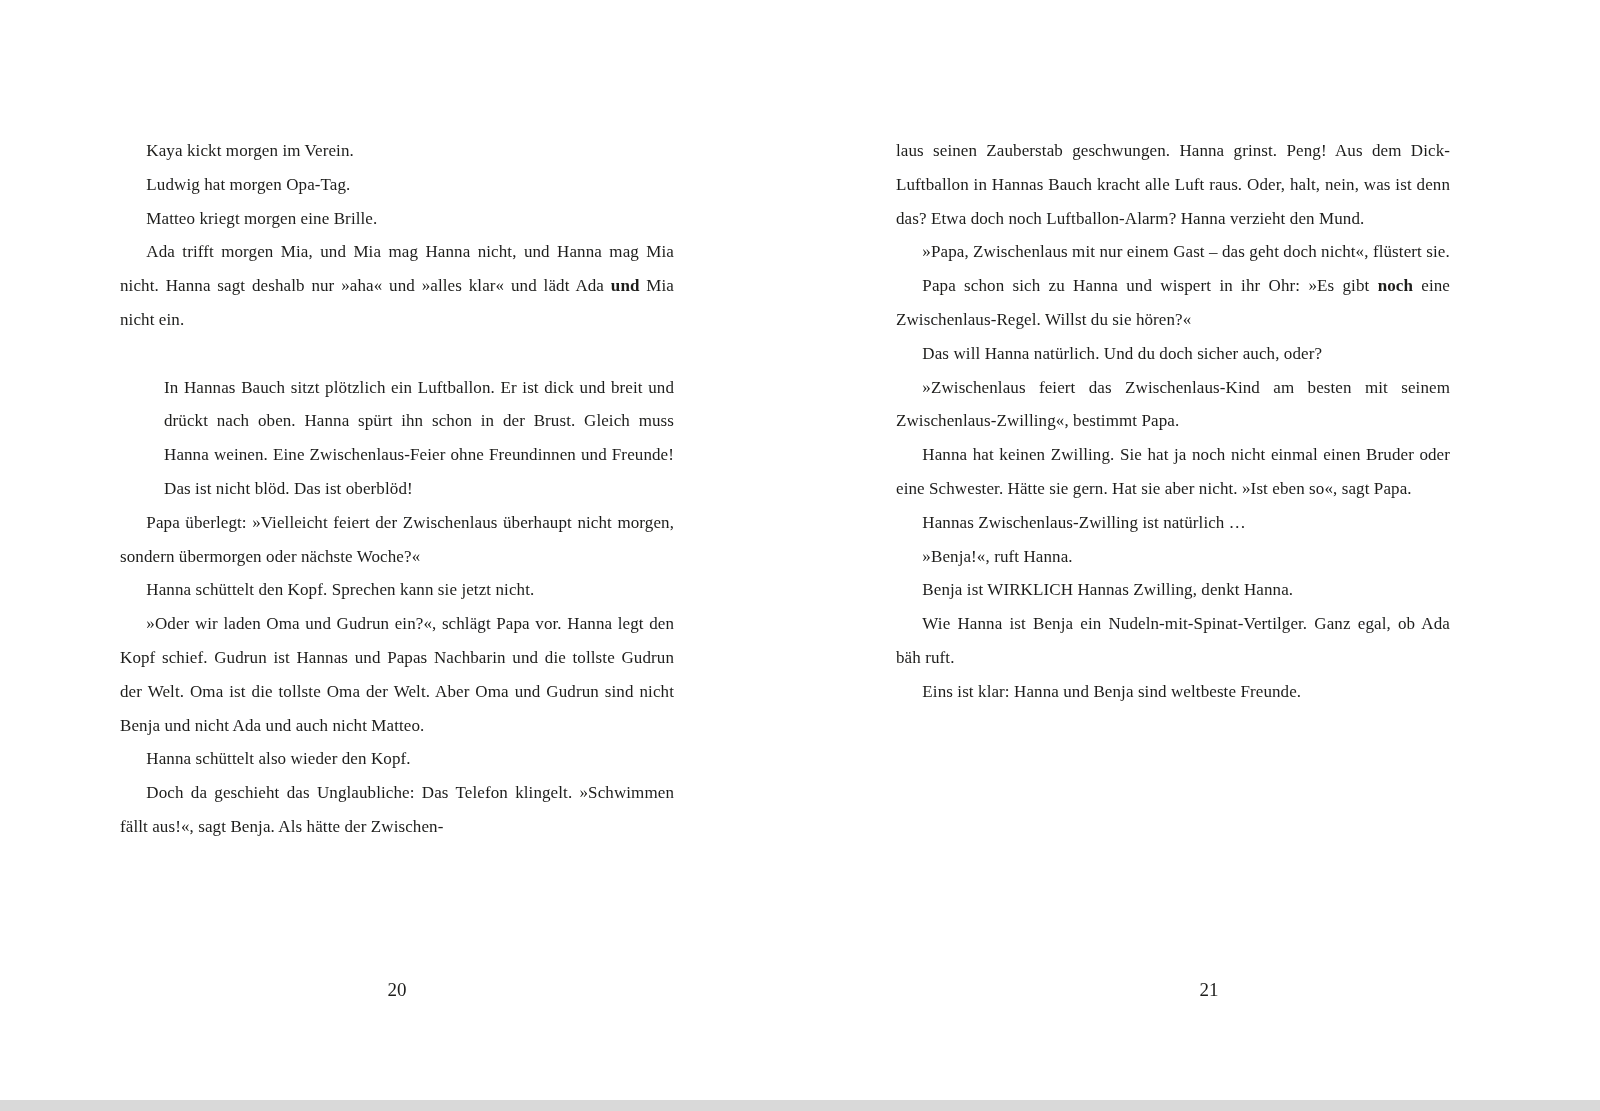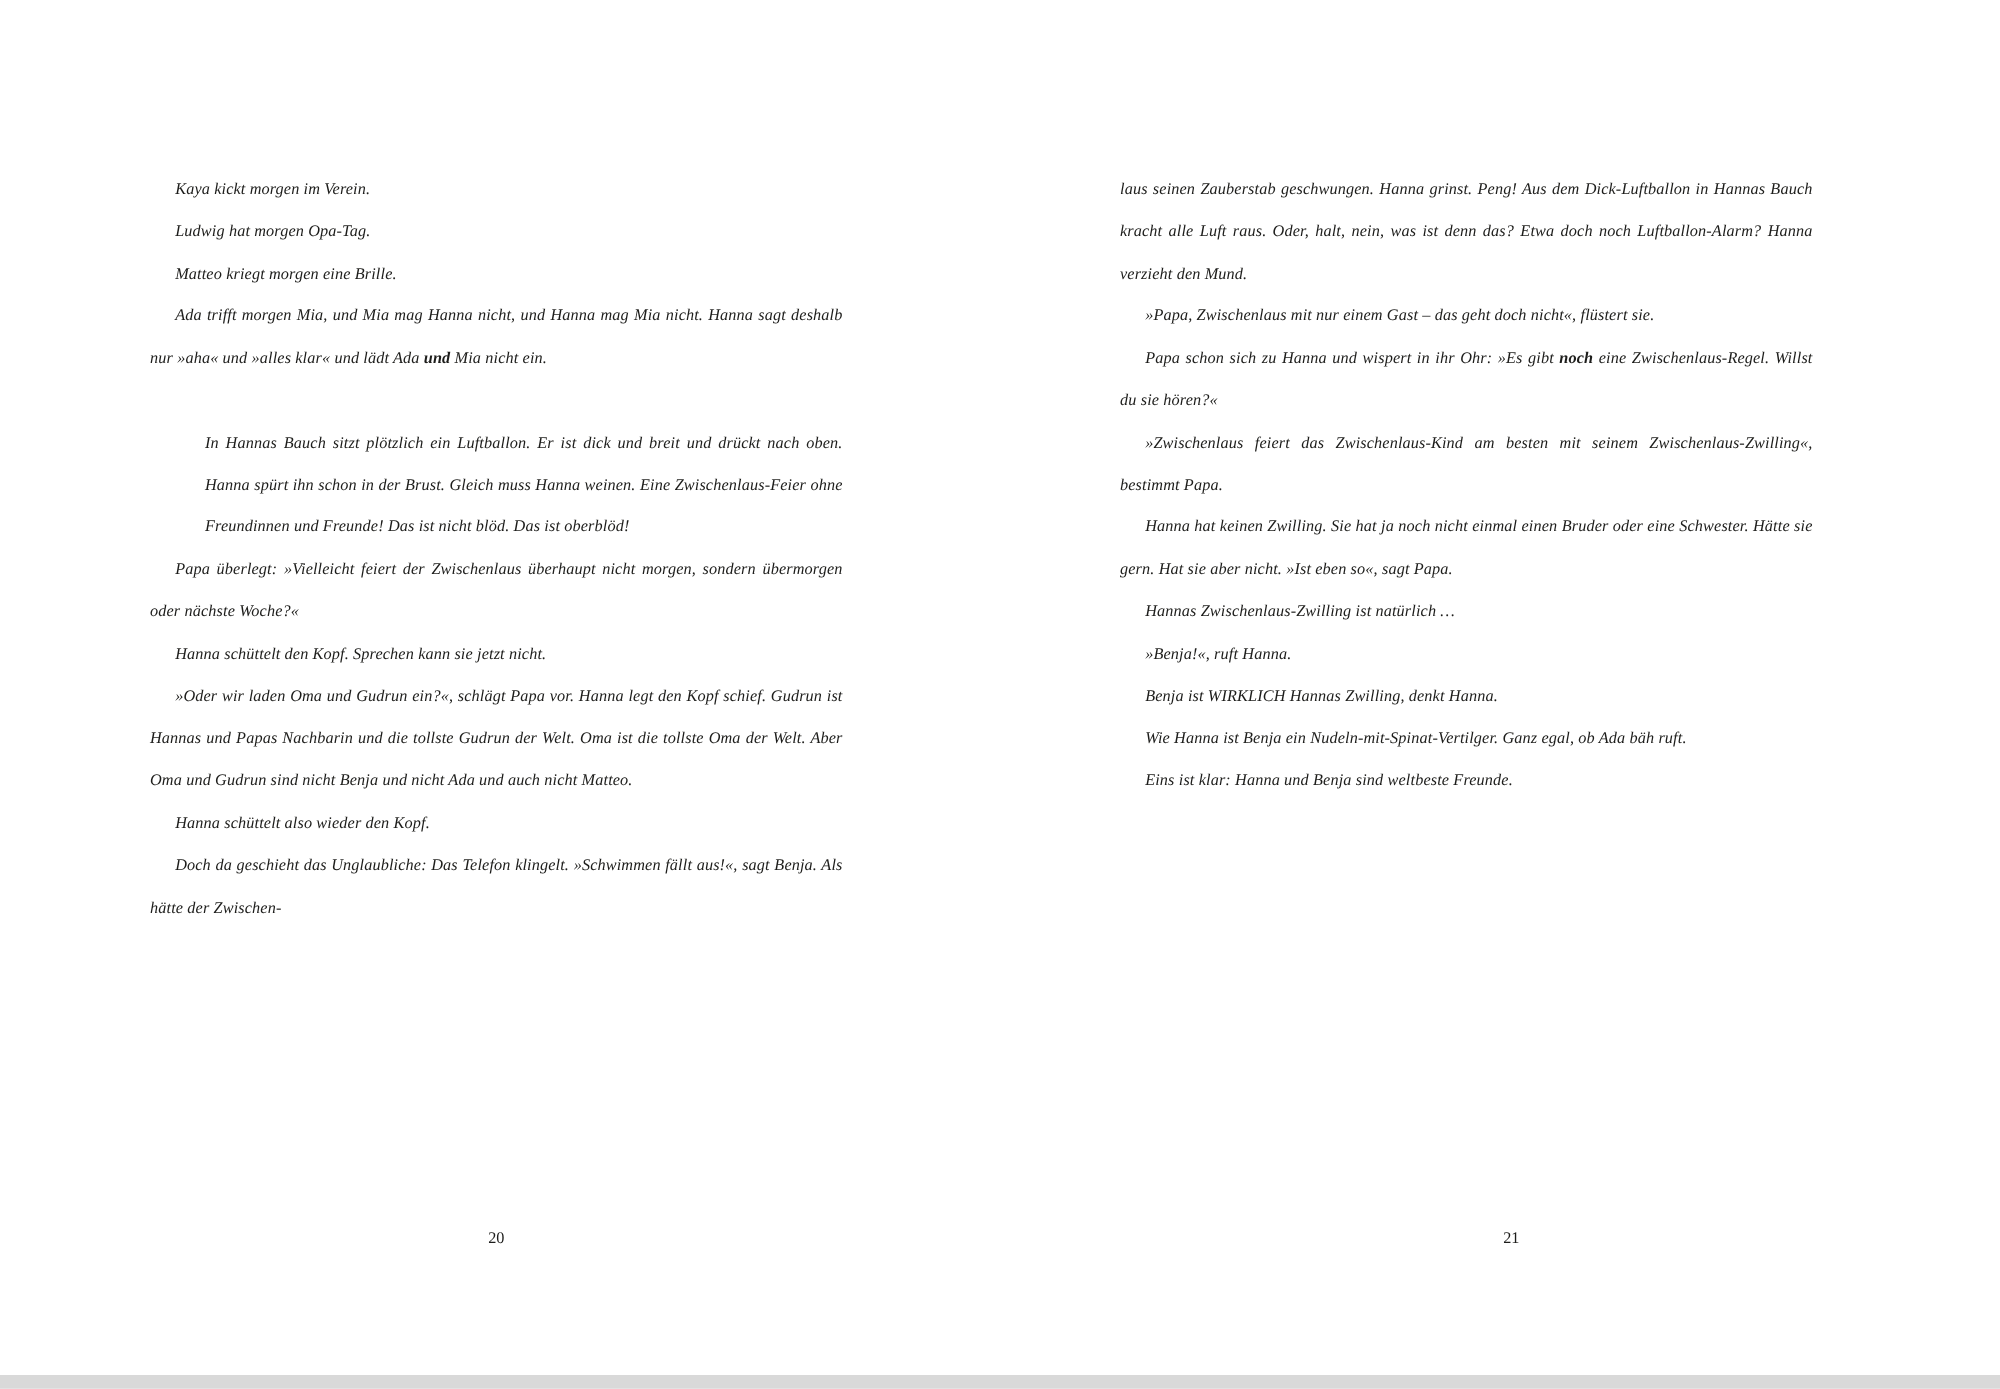--- a/index.html
+++ b/index.html
@@ -16,47 +16,46 @@
     color: #1d1d1b;
   }
   .page {
     position: absolute;
     top: 134px;
     width: 554px;
   }
   .page-left  { left: 120px; }
   .page-right { left: 896px; }
   .text-block {
-    font-size: 13px;
+    font-size: 17px;
     line-height: 33.8px;
     text-align: justify;
     hyphens: none;
     letter-spacing: 0.1px;
-    font-style: italic;
   }
   .text-block p {
     margin: 0;
     padding: 0;
   }
   .text-block p.indent {
     text-indent: 1.55em;
   }
   .text-block p.section-gap {
     margin-top: 33.8px;
     margin-left: 44px;
   }
   .text-block strong {
     font-weight: 700;
   }
   .page-number {
     position: absolute;
     top: 978px;
     width: 554px;
     text-align: center;
-    font-size: 13px;
+    font-size: 19px;
     line-height: 24px;
     color: #1d1d1b;
   }
   .page-number-left  { left: 120px; }
   .page-number-right { left: 932px; }
   .bottom-bar {
     position: absolute;
     left: 0;
     bottom: 0;
     width: 1600px;
@@ -83,20 +82,21 @@
       <p class="indent">Doch da geschieht das Unglaubliche: Das Telefon klingelt. »Schwimmen fällt aus!«, sagt Benja. Als hätte der Zwischen-</p>
     </div>
   </section>
   <div class="page-number page-number-left">20</div>
 
   <section class="page page-right">
     <div class="text-block">
       <p>laus seinen Zauberstab geschwungen. Hanna grinst. Peng! Aus dem Dick-Luftballon in Hannas Bauch kracht alle Luft raus. Oder, halt, nein, was ist denn das? Etwa doch noch Luftballon-Alarm? Hanna verzieht den Mund.</p>
       <p class="indent">»Papa, Zwischenlaus mit nur einem Gast – das geht doch nicht«, flüstert sie.</p>
       <p class="indent"><span>Papa schon sich zu Hanna und wispert in ihr Ohr: »Es gibt </span><strong>noch</strong><span> eine Zwischenlaus-Regel. Willst du sie hören?«</span></p>
+      <p class="indent">Das will Hanna natürlich. Und du doch sicher auch, oder?</p>
       <p class="indent">»Zwischenlaus feiert das Zwischenlaus-Kind am besten mit seinem Zwischenlaus-Zwilling«, bestimmt Papa.</p>
       <p class="indent">Hanna hat keinen Zwilling. Sie hat ja noch nicht einmal einen Bruder oder eine Schwester. Hätte sie gern. Hat sie aber nicht. »Ist eben so«, sagt Papa.</p>
       <p class="indent">Hannas Zwischenlaus-Zwilling ist natürlich …</p>
       <p class="indent">»Benja!«, ruft Hanna.</p>
       <p class="indent">Benja ist WIRKLICH Hannas Zwilling, denkt Hanna.</p>
       <p class="indent">Wie Hanna ist Benja ein Nudeln-mit-Spinat-Vertilger. Ganz egal, ob Ada bäh ruft.</p>
       <p class="indent">Eins ist klar: Hanna und Benja sind weltbeste Freunde.</p>
     </div>
   </section>
   <div class="page-number page-number-right">21</div>

